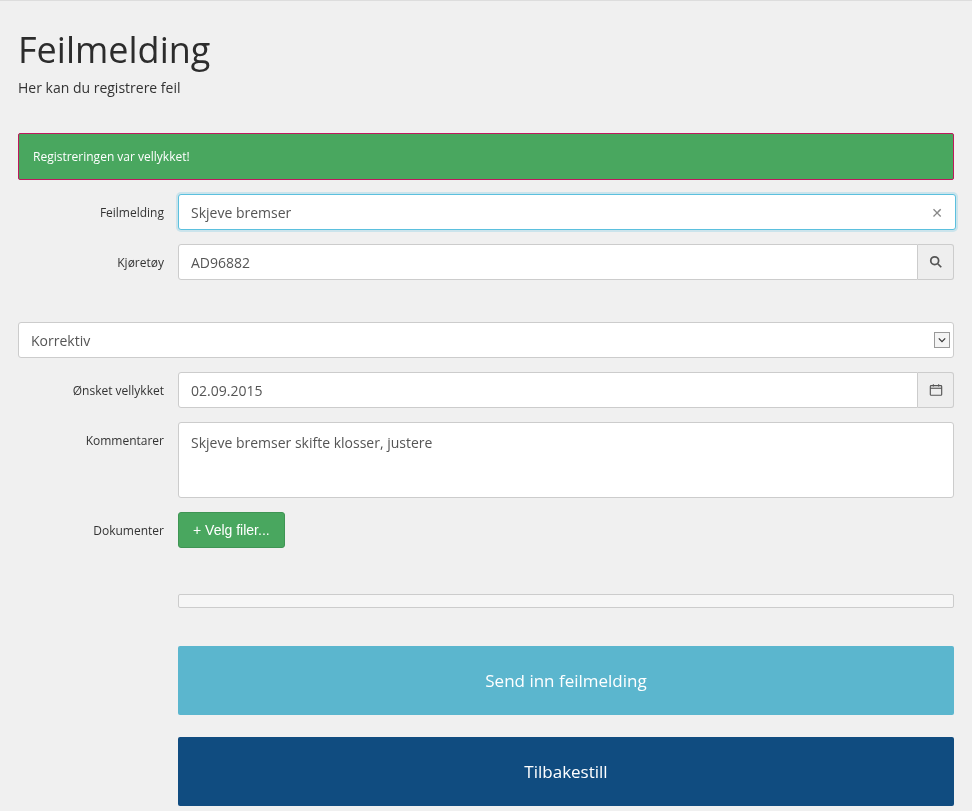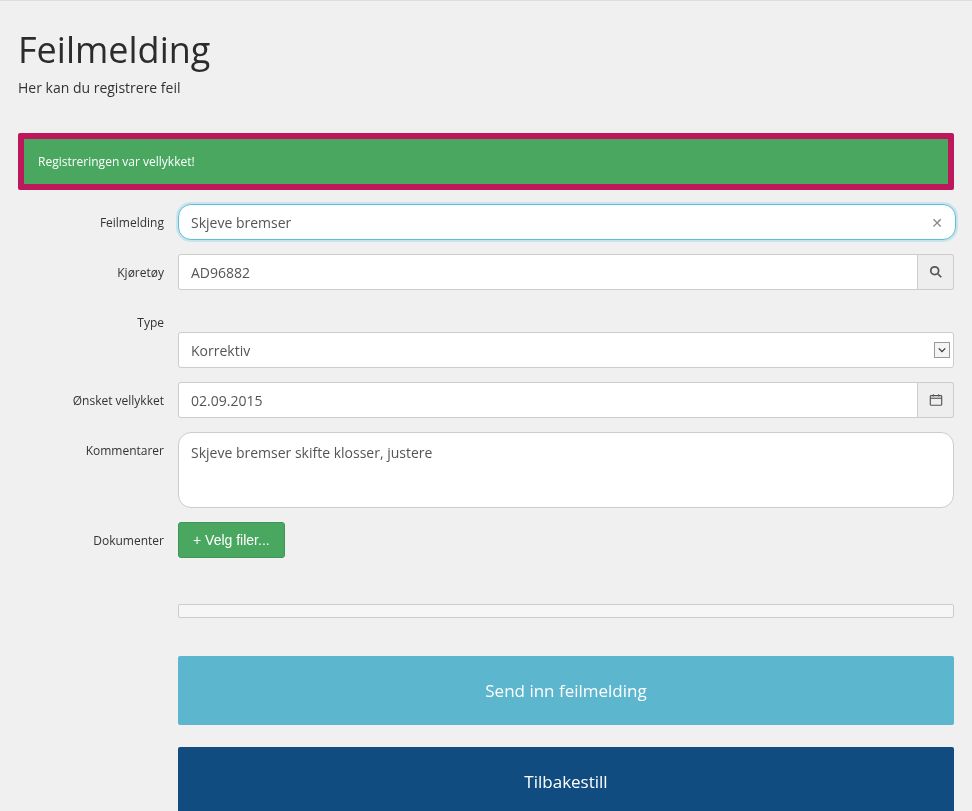--- a/index.html
+++ b/index.html
@@ -31,21 +31,21 @@
   .form-area {
     padding: 0 18px;
     margin-top: 28px;
   }
   .alert-success {
     background: #49a75f;
     color: #fff;
     font-size: 12px;
     padding: 14px 14px;
     border-radius: 2px;
-    border: 6px solid #be185d;
+    border: 1px solid #be185d;
   }
   .form-row {
     display: flex;
     align-items: flex-start;
     margin-top: 14px;
   }
   .form-label {
     width: 160px;
     text-align: right;
     font-size: 12px;
@@ -54,21 +54,21 @@
     padding-top: 10px;
   }
   .form-control-wrap {
     flex: 1;
     display: flex;
   }
   .form-input, .form-select, .form-textarea {
     flex: 1;
     height: 36px;
     border: 1px solid #ccc;
-    border-radius: 13px;
+    border-radius: 3px;
     background: #fff;
     padding: 0 12px;
     font-size: 14px;
     color: #555;
     font-family: inherit;
   }
   .focused {
     border-color: #5bc0de;
     outline: none;
     box-shadow: 0 0 0 2px rgba(91,192,222,0.25);
@@ -185,21 +185,20 @@
         <div class="addon">
           <svg width="14" height="14" viewBox="0 0 16 16">
               <circle cx="6.5" cy="6.5" r="4.5" fill="none" stroke="#555" stroke-width="2"></circle>
               <line x1="10" y1="10" x2="14" y2="14" stroke="#555" stroke-width="2"></line>
             </svg>
         </div>
       </div>
     </div>
 
     <div class="form-row">
-      <div class="form-label">Type</div>
       <div class="form-control-wrap">
         <div class="select-wrap">
           <div class="form-select" style="display:flex;align-items:center;">
             <span>Korrektiv</span>
           </div>
           <div class="select-arrow">
             <svg width="8" height="8" viewBox="0 0 10 10">
                 <polyline points="1,3 5,7 9,3" fill="none" stroke="#333" stroke-width="1.5"></polyline>
               </svg>
           </div>

